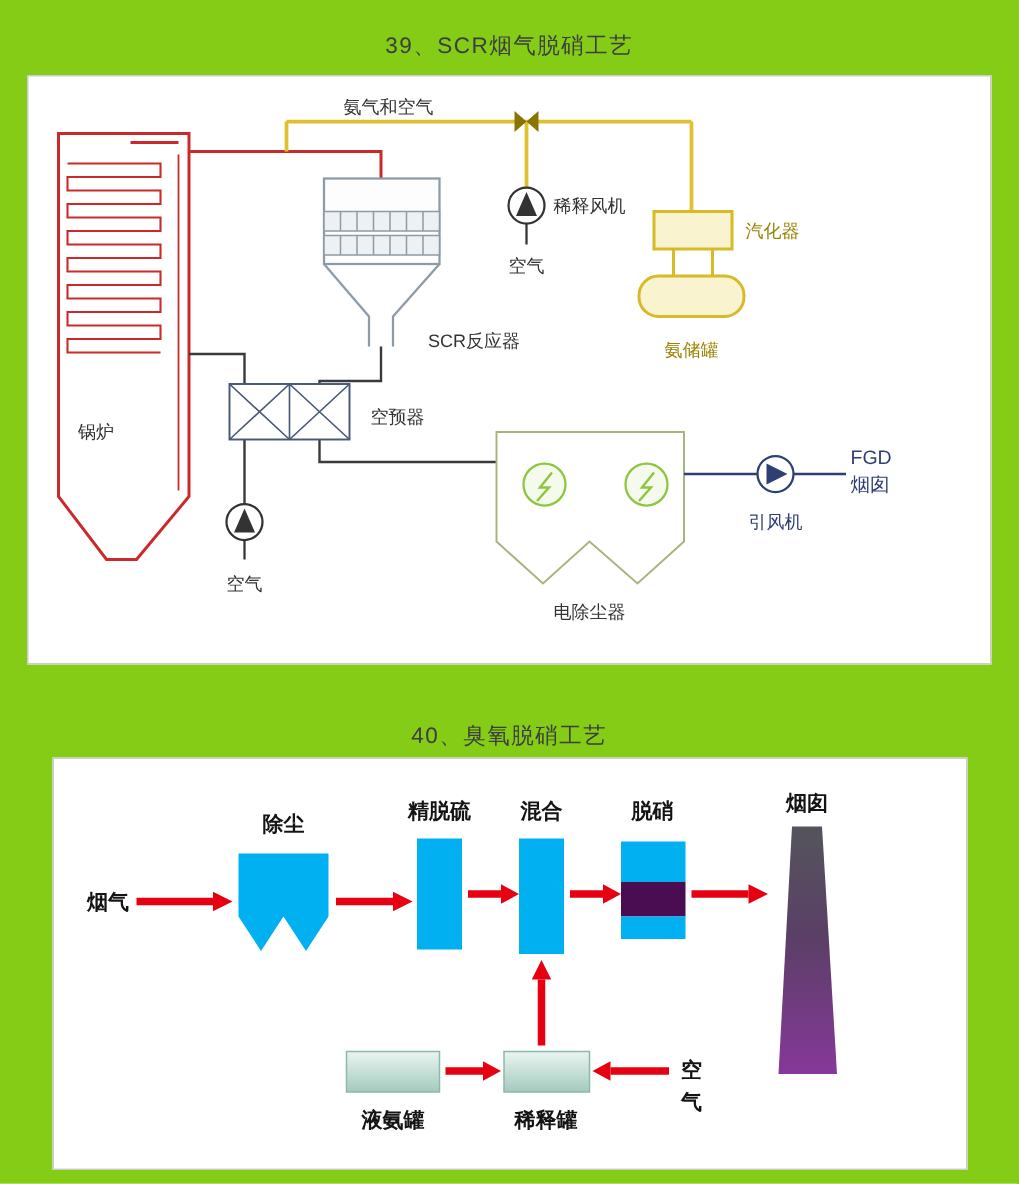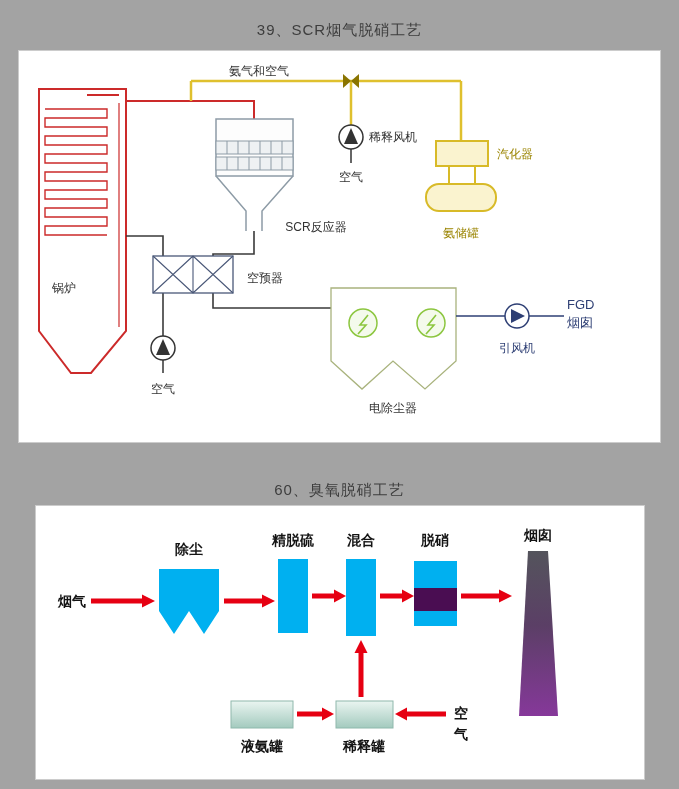--- a/index.html
+++ b/index.html
@@ -4,21 +4,21 @@
 <style>
   html,body{margin:0;padding:0;}
   body{
     background:#f4f4f4;
     font-family:"Liberation Sans","DejaVu Sans",sans-serif;
   }
   .page{
     position:relative;
     width:679px;height:789px;
     margin:0 auto;
-    background:#a3a3a3;
+    background:#84cc16;
     overflow:hidden;
   }
   .section-title{
     position:absolute;
     width:100%;
     text-align:center;
     font-size:15px;
     letter-spacing:1px;
     color:#3d3d3d;
   }
@@ -122,21 +122,21 @@
         <polygon points="492,258 492,272 506,265" fill="#2e3f74"></polygon>
         <path d="M510,265 H545" fill="none" stroke="#2e3f74" stroke-width="1.6"></path>
         <text x="498" y="301" text-anchor="middle" class="lbl1" style="fill:#2e3f74">引风机</text>
         <text x="548" y="258" text-anchor="start" class="lbl-navy">FGD</text>
         <text x="548" y="276" text-anchor="start" class="lbl-navy">烟囱</text>
       </g>
 
     </svg>
   </div>
 
-  <div class="section-title title-2">60、臭氧脱硝工艺</div>
+  <div class="section-title title-2">40、臭氧脱硝工艺</div>
 
   <div class="panel panel-2">
     <svg width="608" height="273" viewBox="0 0 608 273">
       <defs>
         <linearGradient id="chimGrad" x1="0" y1="0" x2="0" y2="1">
           <stop offset="0%" stop-color="#54545c"></stop>
           <stop offset="45%" stop-color="#5b3f66"></stop>
           <stop offset="100%" stop-color="#86389a"></stop>
         </linearGradient>
         <linearGradient id="tankGrad" x1="0" y1="0" x2="0" y2="1">

